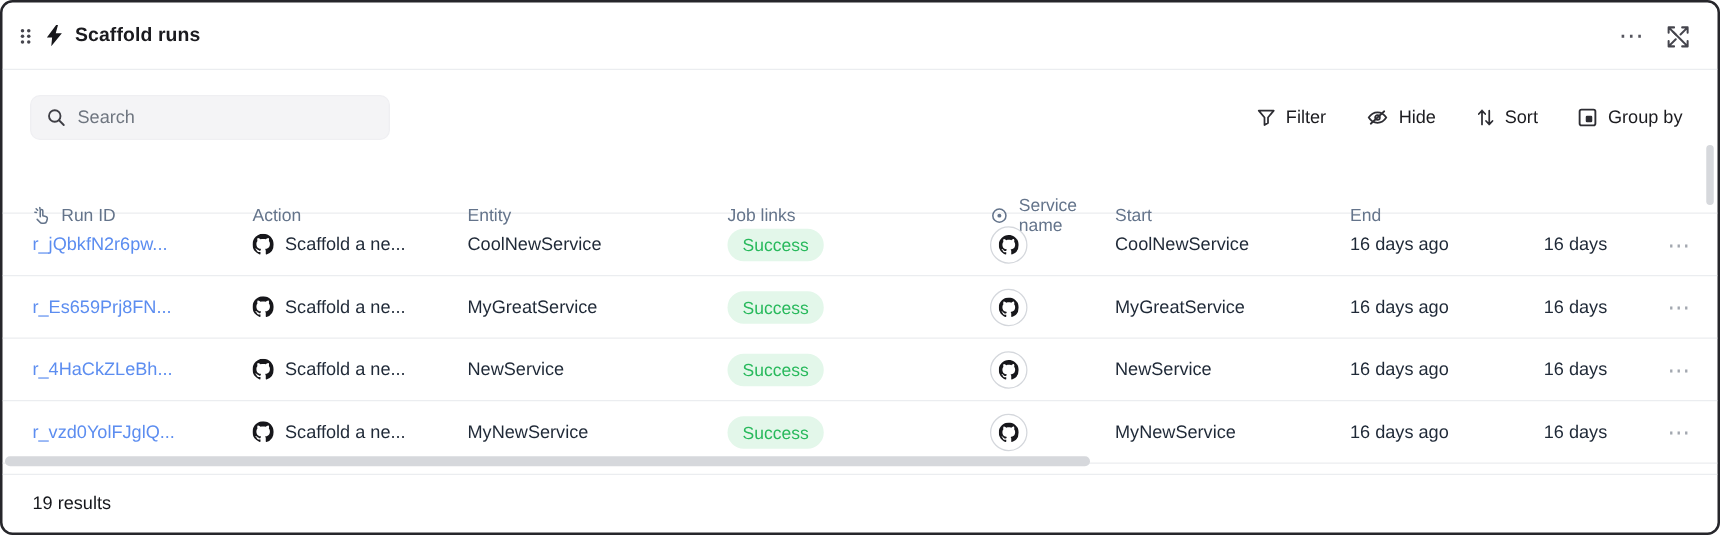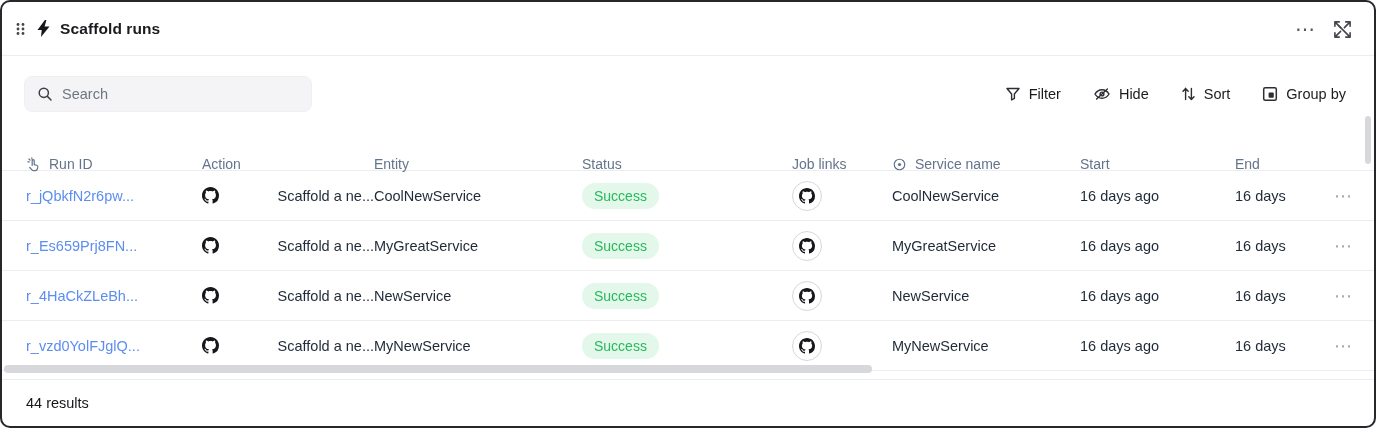--- a/index.html
+++ b/index.html
@@ -53,21 +53,21 @@
     display:grid;
     grid-template-columns:176px 172px 208px 210px 100px 188px 155px 77px 1fr;
     padding-left:24px; align-items:center;
   }
   .thead { height:47px; border-bottom:1px solid #ebedf0; }
   .th { font-size:14px; color:#64748b; display:flex; align-items:center; gap:8px;margin-top:32px; }
   .trow { height:50px; border-bottom:1px solid #ebedf0; }
   .trow:last-of-type { border-bottom:none; }
   .cell { font-size:14.5px; color:#1f2937; display:flex; align-items:center; }
   .run-link { color:#5c8df0; cursor:pointer; text-decoration:none; }
-  .action-cell { gap:9px;justify-content:space-between; }
+  .action-cell { gap:9px; }
   .badge {
     display:inline-block; padding:5px 12px; border-radius:14px;
     background:#e3f7ea; color:#28b95c; font-size:14px;
   }
   .job-circle {
     width:30px; height:30px; border-radius:50%;
     border:1px solid #d4d7dc; background:#fff;
     display:flex; align-items:center; justify-content:center;
     cursor:pointer;
   }
@@ -195,23 +195,20 @@
         </span>
         <span>Run ID</span>
       </div>
       <div class="th">
           <span>Action</span>
         </div>
       <div class="th">
           <span>Entity</span>
         </div>
       <div class="th">
-          <span>Status</span>
-        </div>
-      <div class="th">
           <span>Job links</span>
         </div>
       <div class="th">
         <span class="icon">
           <svg width="15" height="15" viewBox="0 0 16 16">
             <circle cx="8" cy="8" r="5.6" fill="none" stroke="#64748b" stroke-width="1.3"></circle>
             <circle cx="8" cy="8" r="1.7" fill="#64748b"></circle>
           </svg>
         </span>
         <span>Service name</span>
@@ -339,16 +336,16 @@
       <div class="cell">16 days ago</div>
       <div class="cell">16 days</div>
       <div class="row-menu">⋯</div>
     </div>
 
     <div class="h-scrollbar"></div>
     <div class="v-scrollbar"></div>
   </div>
 
   <div class="widget-footer">
-    <span>44 results</span>
+    <span>19 results</span>
   </div>
 
 </div>
 
 </body></html>

